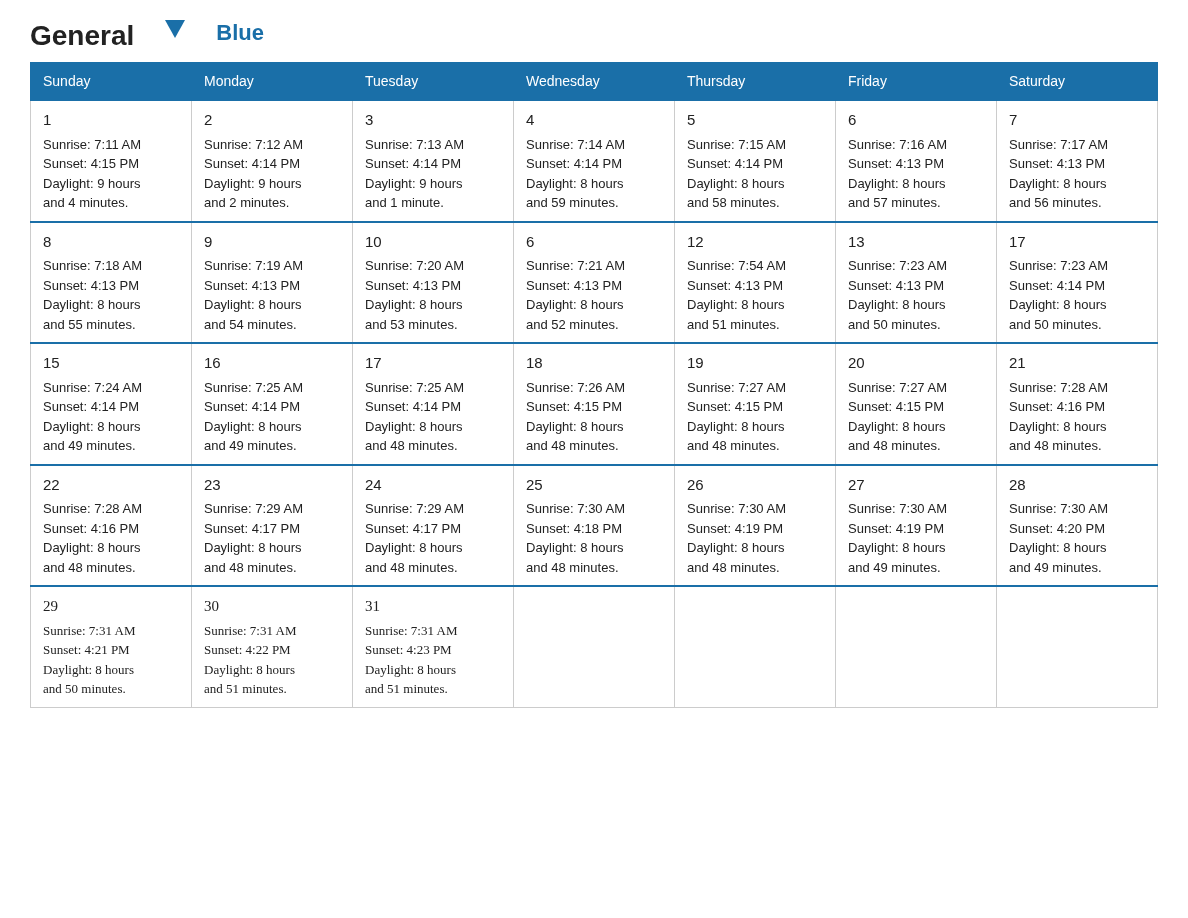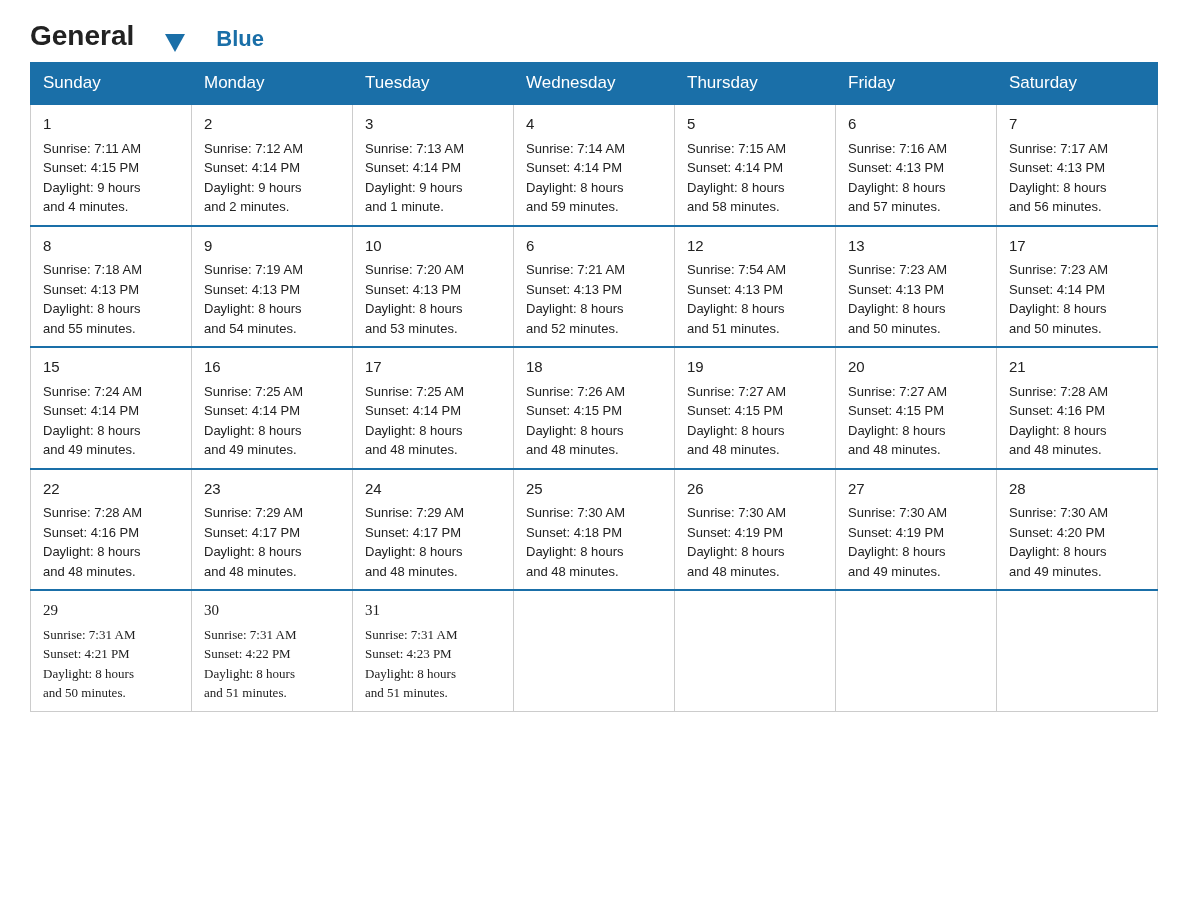--- a/index.html
+++ b/index.html
@@ -16,21 +16,21 @@
       justify-content: space-between;
       align-items: flex-start;
       margin-bottom: 10px;
     }
     .logo-area {
       display: flex;
       flex-direction: column;
     }
     .logo-text {
       display: flex;
-      align-items: flex-end;
+      align-items: flex-start;
       font-size: 28px;
       font-weight: bold;
       color: #222;
       gap: 29px;
     }
     .logo-general { color: #222; }
     .logo-triangle {
       width: 0; height: 0;
       border-left: 10px solid transparent;
       border-right: 10px solid transparent;
@@ -62,21 +62,21 @@
       border-collapse: collapse;
       margin-top: 10px;
     }
     thead tr {
       background-color: #1a6fa8;
       color: #fff;
     }
     thead th {
       padding: 10px 12px;
       text-align: left;
-      font-size: 17px;
+      font-size: 14px;
       font-weight: normal;
       border: 1px solid #1a6fa8;
     }
     tbody tr {
       background: #fff;
     }
     tbody td {
       padding: 8px 12px;
       vertical-align: top;
       font-size: 13px;

